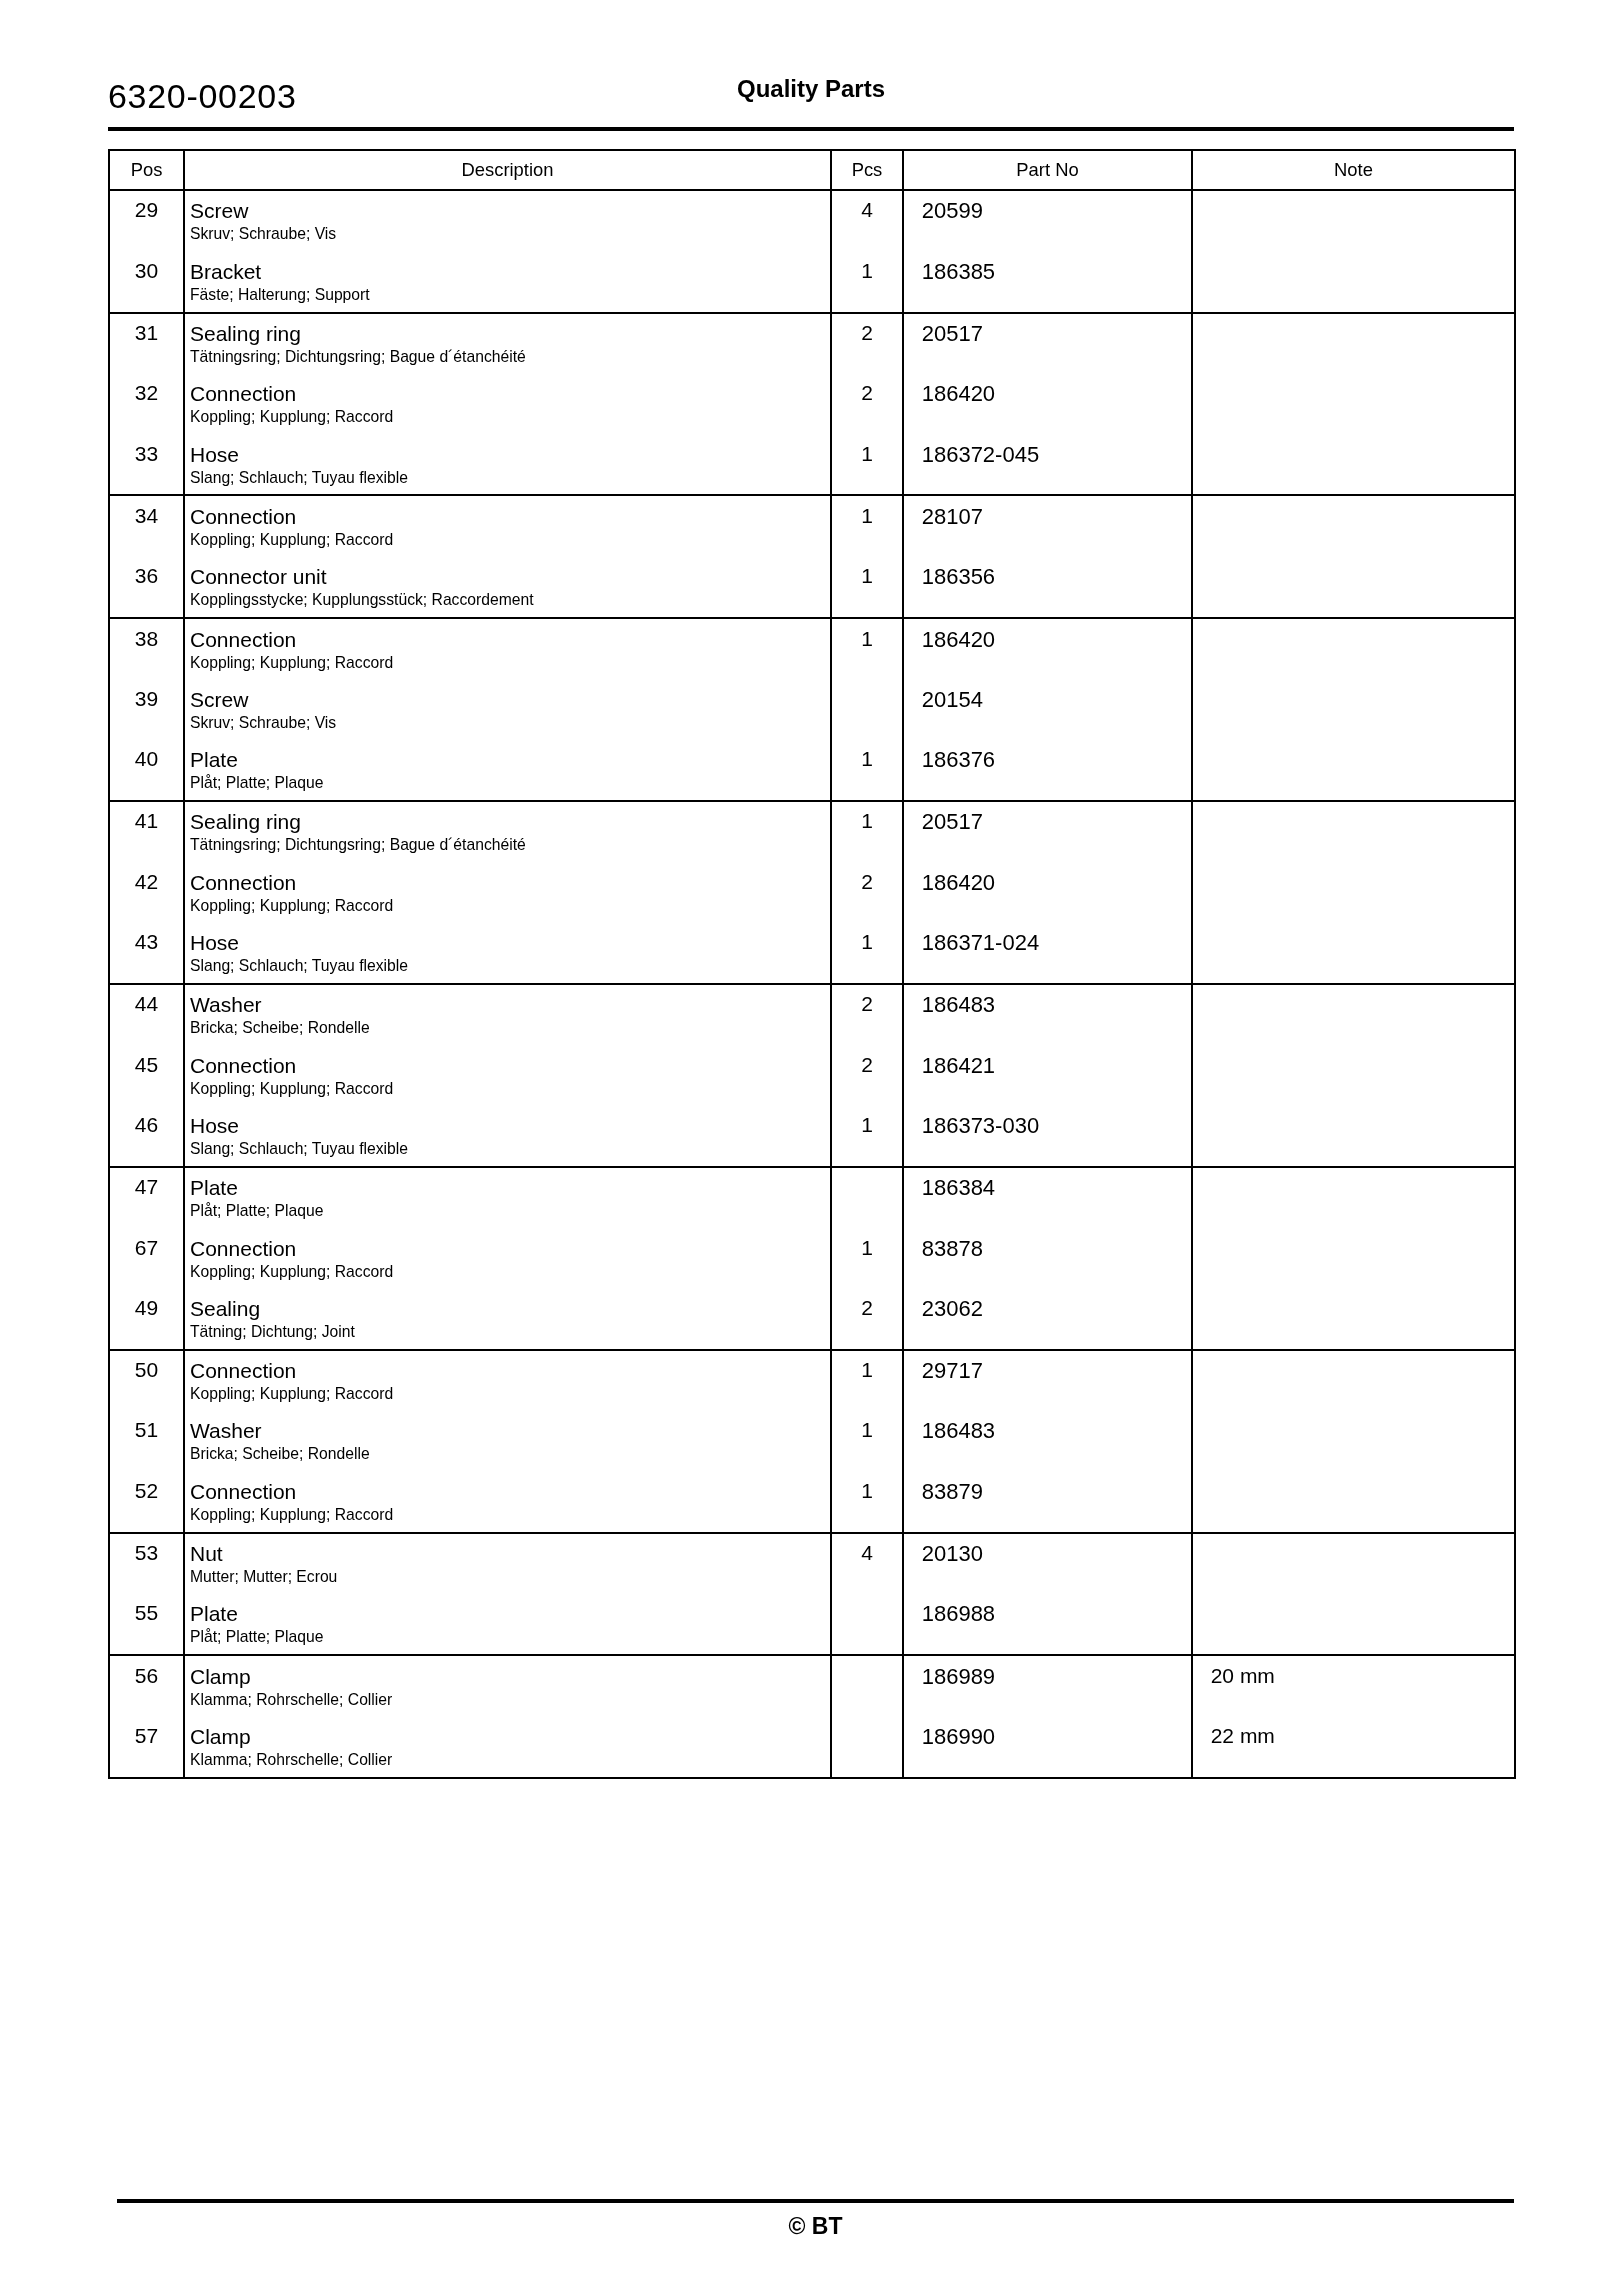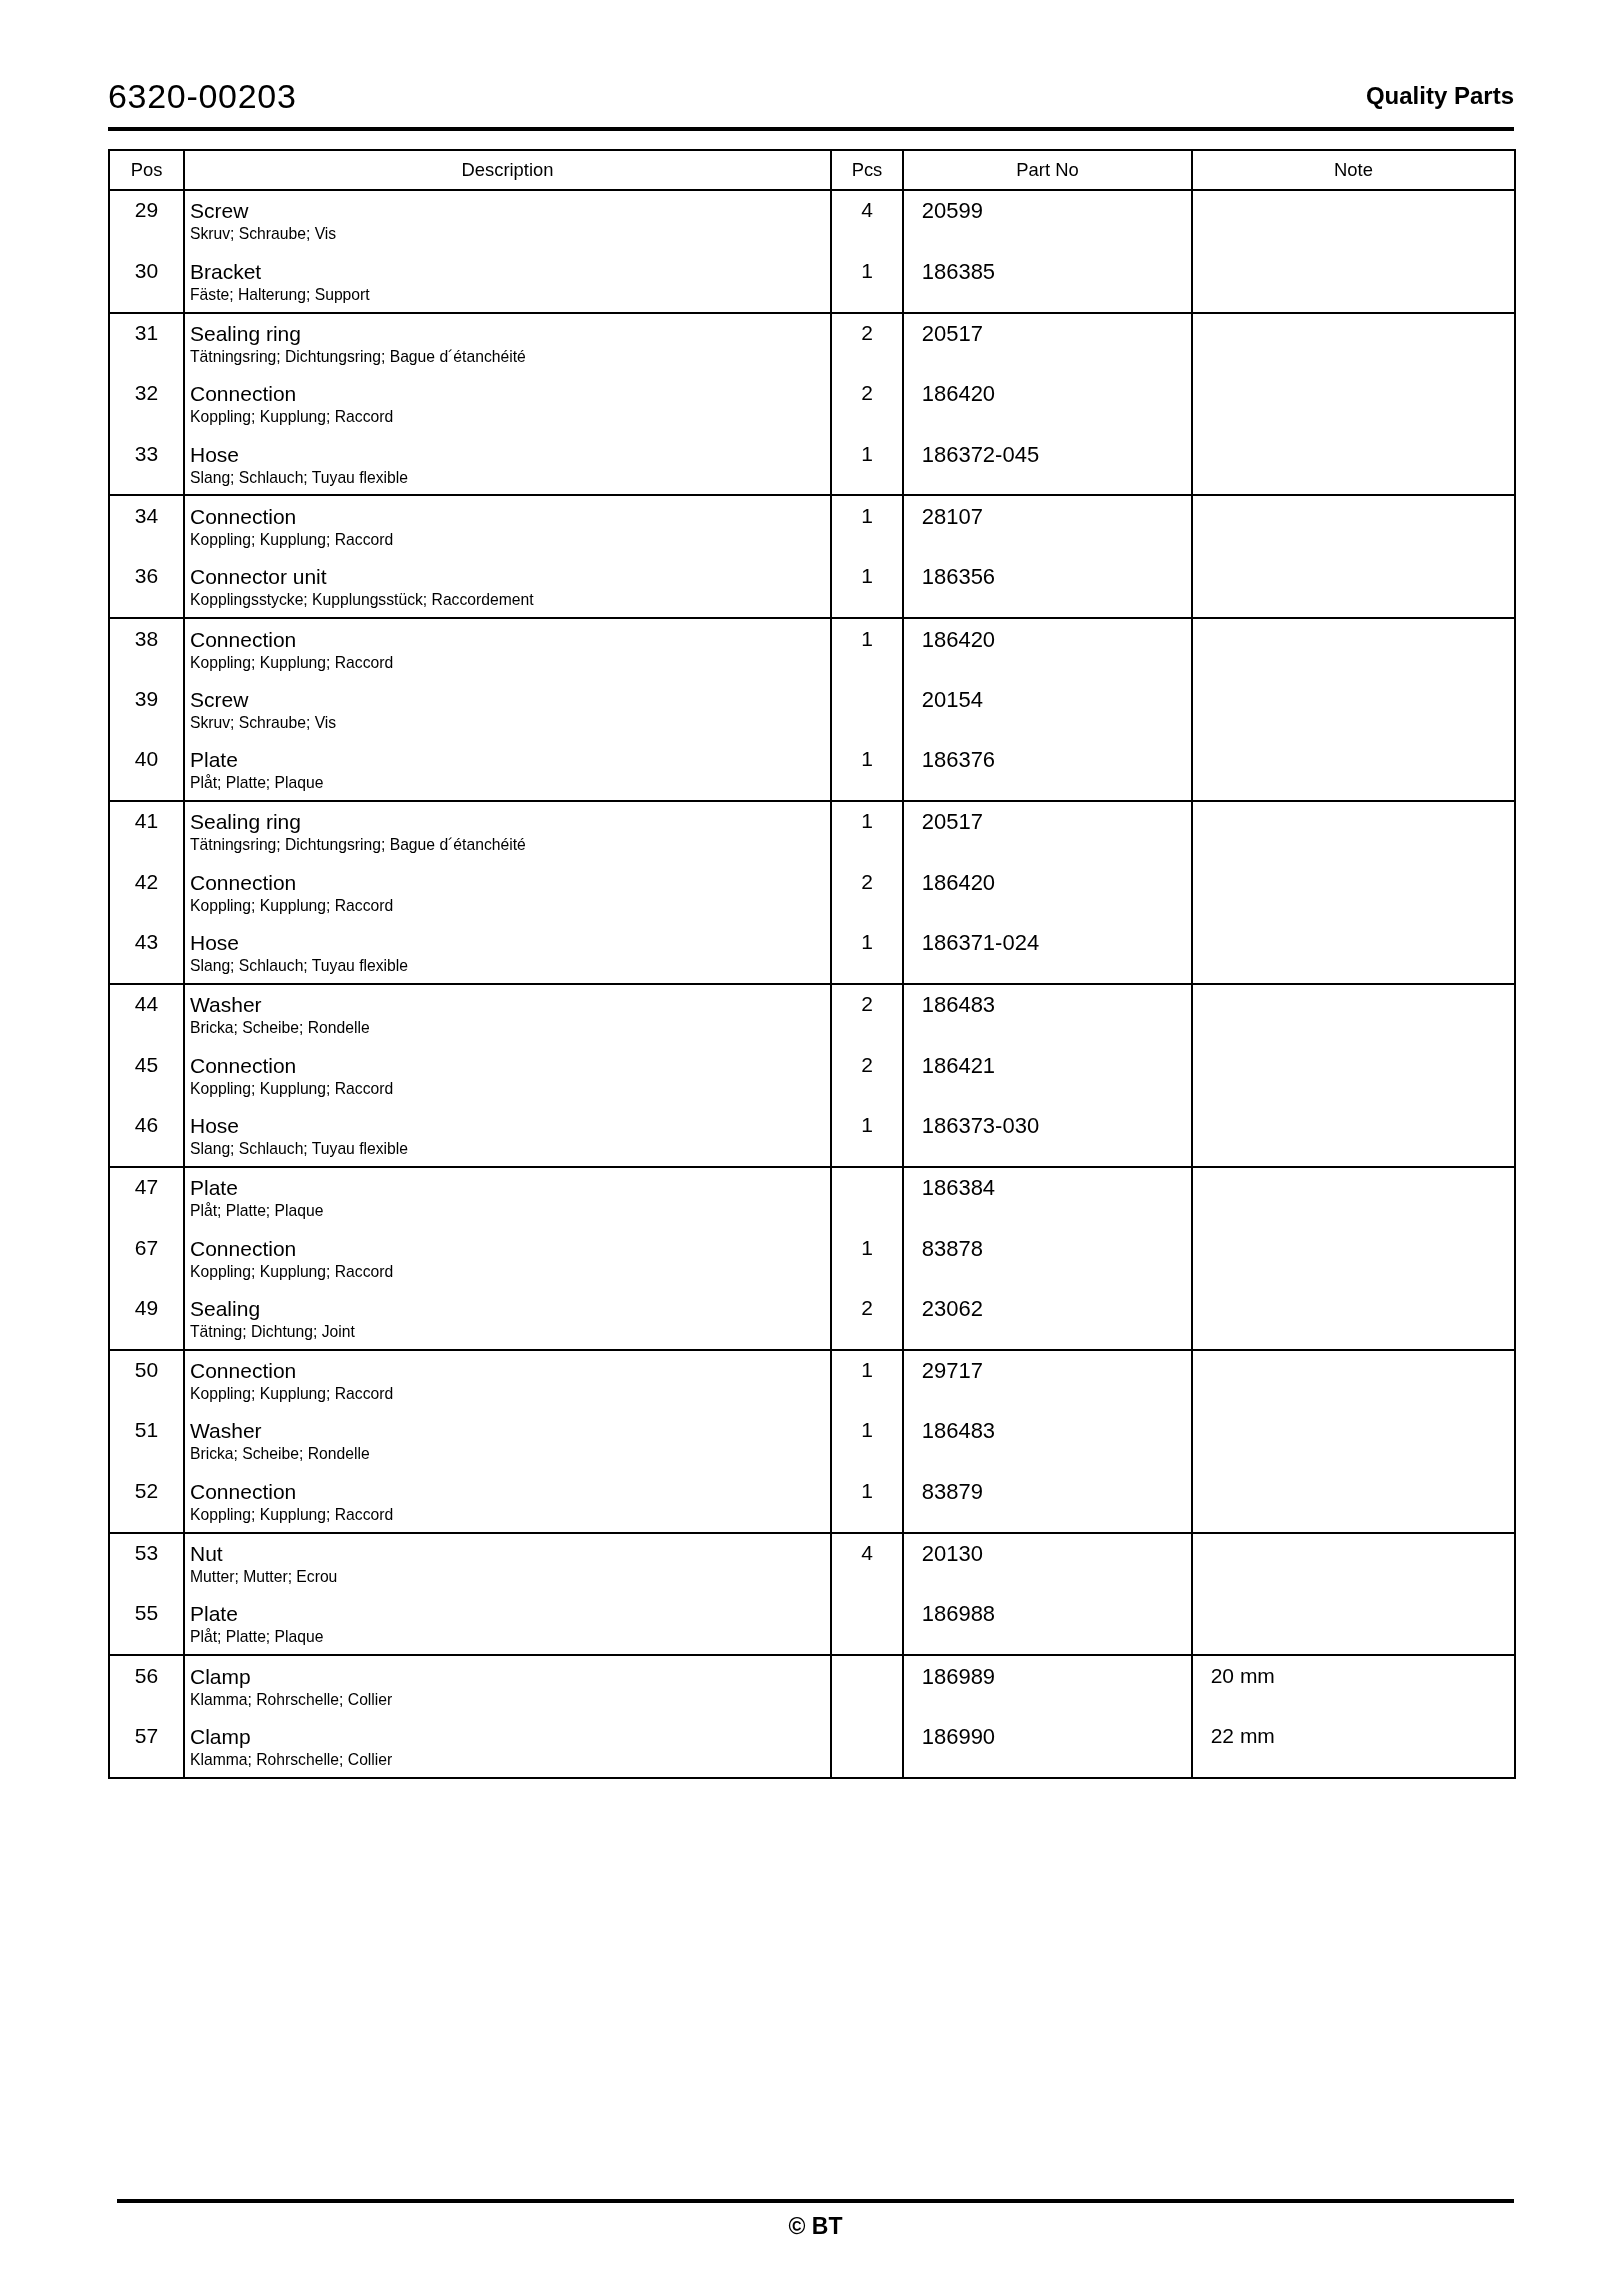--- a/index.html
+++ b/index.html
@@ -19,22 +19,22 @@
   }
   .header-bar { position: relative; height: 45px; }
   .doc-number {
     font-size: 34px;
     font-weight: normal;
     letter-spacing: 0.7px;
     line-height: 45px;
   }
   .header-title {
     position: absolute;
-    left: 0; right: 0; bottom: 9px;
-    text-align: right;
+    left: 0; right: 0; bottom: 16px;
+    text-align: center;
     font-size: 24px;
     font-weight: bold;
   }
   .header-rule { height: 4.1px; background: #000; margin-top: 8.2px; }
 
   table.parts-table {
     width: 1407px;
     table-layout: fixed;
     border-collapse: collapse;
     margin-top: 17.7px;

